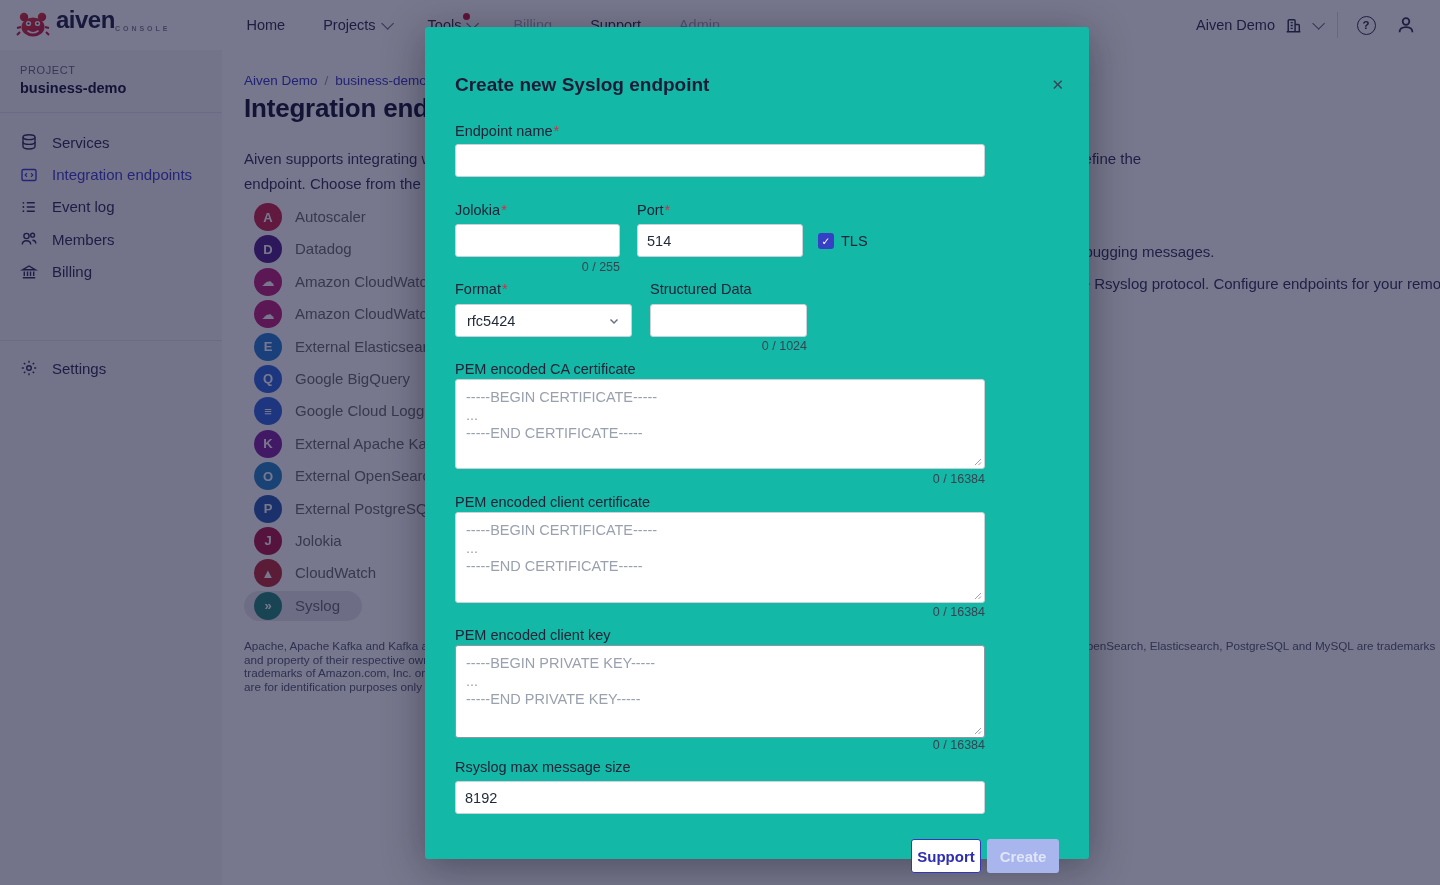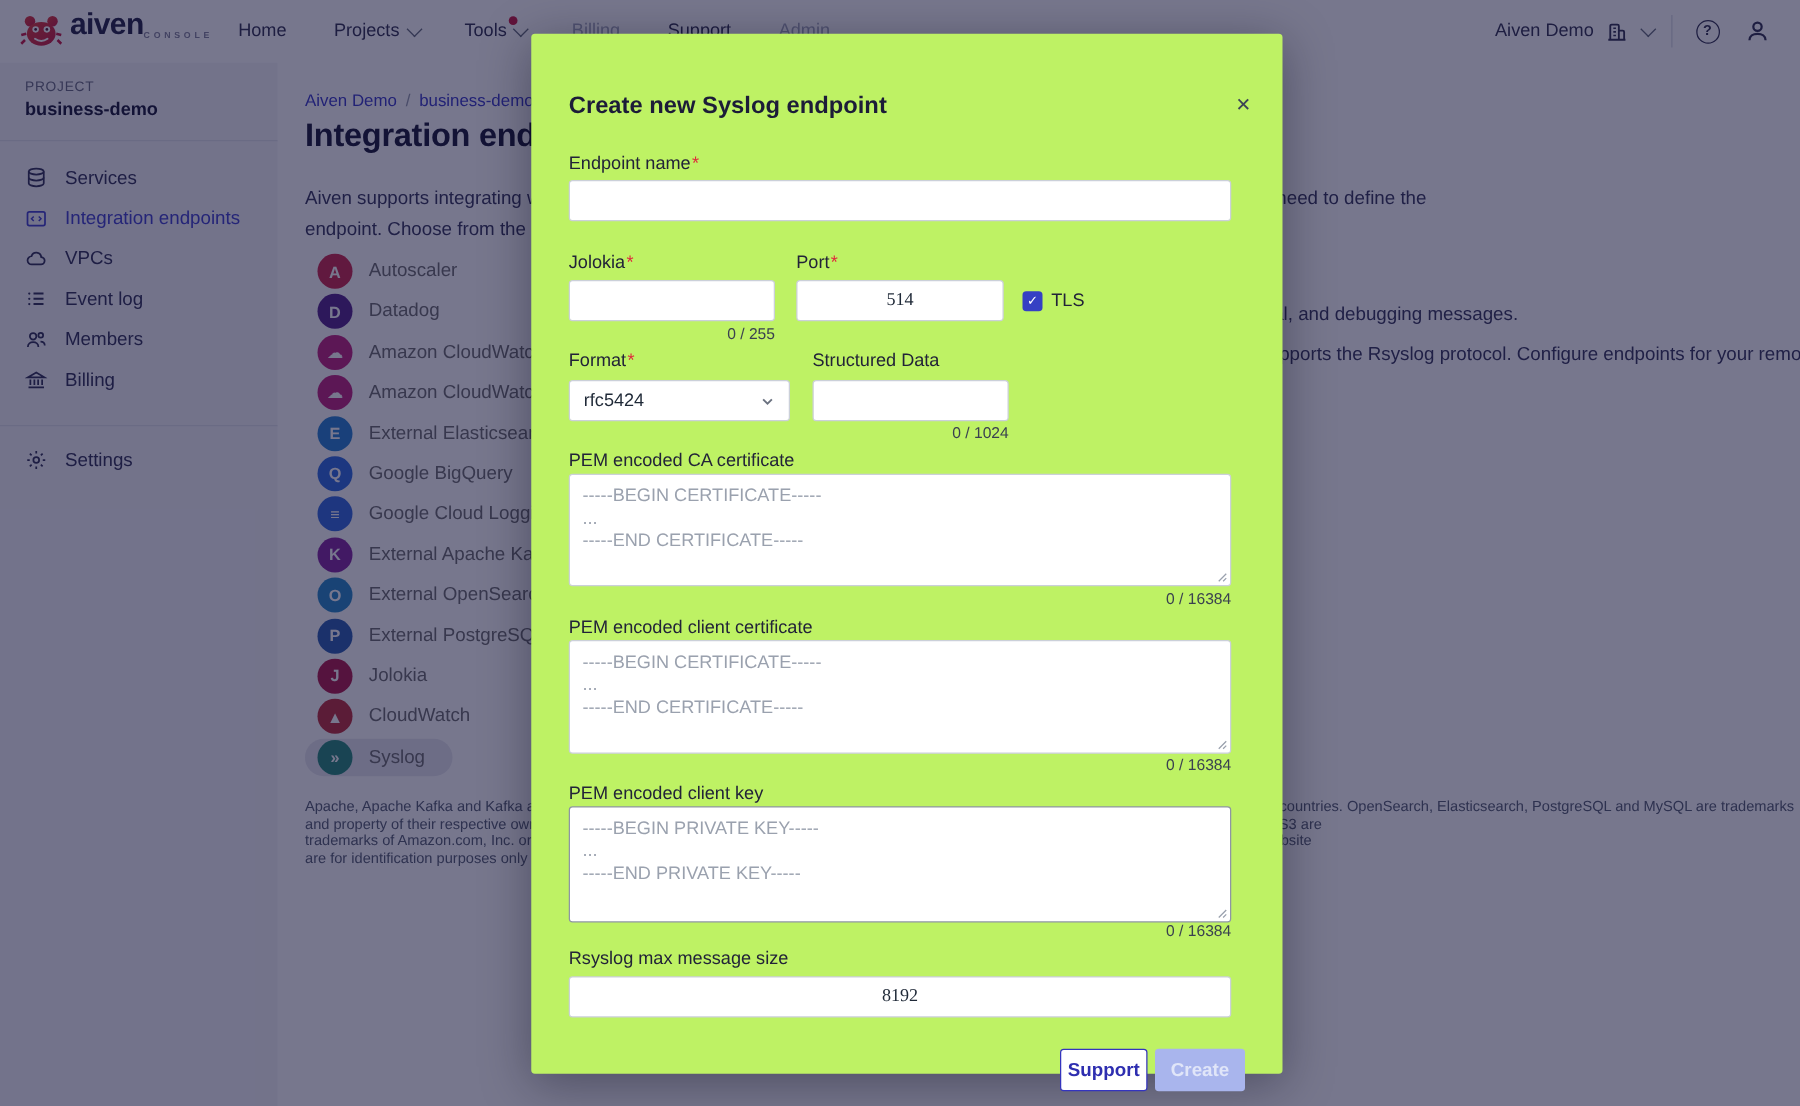--- a/index.html
+++ b/index.html
@@ -10,21 +10,21 @@
   *{margin:0;padding:0;box-sizing:border-box;}
   html,body{width:1440px;height:885px;overflow:hidden;}
   body{font-family:"Liberation Sans","DejaVu Sans",sans-serif;background:#fff;position:relative;}
 
   
   .topnav{position:absolute;left:0;top:0;width:1440px;height:50px;background:#fff;display:flex;align-items:center;z-index:10;}
   .logo{display:flex;align-items:flex-start;gap:6px;margin-left:16px;cursor:pointer;}
   .wordmark{display:flex;flex-direction:row;line-height:1;}
   .wordmark .brand{font-size:24px;font-weight:700;color:#2E2E4E;letter-spacing:-0.5px;}
   .wordmark .sub{font-size:7px;letter-spacing:3px;color:#8A8AA0;align-self:flex-end;margin-top:2px;font-weight:700;}
-  .nav-items{display:flex;align-items:center;gap:38px;margin-left:20px;}
+  .nav-items{display:flex;align-items:center;gap:38px;margin-left:76px;}
   .nav-item{font-size:14.5px;font-weight:500;color:#3A3A58;display:flex;align-items:center;gap:5px;cursor:pointer;position:relative;}
   .nav-item.muted{color:#A7ABBF;}
   .dot{position:absolute;top:-4px;right:-9px;width:7px;height:7px;border-radius:50%;background:#CC2348;}
   .chev{width:9px;height:9px;display:inline-block;border-right:1.6px solid #6B7280;border-bottom:1.6px solid #6B7280;transform:rotate(45deg) translateY(-3px);}
   .nav-right{margin-left:auto;display:flex;align-items:center;gap:16px;margin-right:22px;}
   .org{display:flex;align-items:center;gap:9px;font-size:14.5px;font-weight:500;color:#3A3A58;cursor:pointer;}
   .nav-divider{width:1px;height:26px;background:#D9DBE4;}
   .icon-btn{width:24px;height:24px;display:flex;align-items:center;justify-content:center;color:#3A3A58;cursor:pointer;}
   .help-circle{width:19px;height:19px;border:1.6px solid #3A3A58;border-radius:50%;font-size:11.5px;font-weight:700;display:flex;align-items:center;justify-content:center;}
 
@@ -50,26 +50,26 @@
   .int-list{position:absolute;left:22px;top:152px;}
   .int-row{display:flex;align-items:center;gap:13px;padding:1px 22px 1px 10px;width:max-content;border-radius:18px;margin-bottom:2.4px;cursor:pointer;}
   .int-row.selected{background:#E9E9F0;}
   .int-ic{width:28px;height:28px;border-radius:50%;color:#fff;font-size:13px;font-weight:700;display:flex;align-items:center;justify-content:center;flex:0 0 28px;}
   .int-name{font-size:15px;color:#737373;line-height:28px;}
   .desc-frag{position:absolute;font-size:15px;color:#3F3F63;white-space:nowrap;}
   .footer{position:absolute;left:22px;top:589px;font-size:11.7px;line-height:13.6px;color:#5E6678;white-space:nowrap;}
 
   
   .overlay{position:absolute;left:0;top:0;width:1440px;height:885px;background:rgba(7,7,48,0.55);z-index:40;}
-  .modal{position:absolute;left:425px;top:27px;width:601px;height:832px;background:#bef264;border-radius:3px;box-shadow:0 8px 40px rgba(0,0,20,.35);z-index:60;}
+  .modal{position:absolute;left:425px;top:27px;width:664px;height:832px;background:#14b8a6;border-radius:3px;box-shadow:0 8px 40px rgba(0,0,20,.35);z-index:60;}
   .modal-title{position:absolute;left:30px;top:47px;font-size:19px;font-weight:700;color:#1C1C38;}
   .modal-close{position:absolute;right:25px;top:50px;font-size:15px;color:#3C4456;cursor:pointer;line-height:1;}
   .f-label{position:absolute;font-size:14.5px;font-weight:500;color:var(--label);}
   .req::after{content:"*";color:var(--red);margin-left:1px;}
-  .inp{position:absolute;height:33px;border:1px solid var(--border);border-radius:3px;font-size:14.5px;color:#1F2937;padding:0 9px;font-family:Liberation Serif, serif;outline:none;background:#fff;text-align:center;}
+  .inp{position:absolute;height:33px;border:1px solid var(--border);border-radius:3px;font-size:14.5px;color:#1F2937;padding:0 9px;font-family:Liberation Sans, sans-serif;outline:none;background:#fff;}
   .cnt{position:absolute;font-size:12.5px;color:var(--cnt);text-align:right;}
   .ta{position:absolute;left:30px;width:530px;border:1px solid var(--border);border-radius:3px;padding:8px 10px;font-size:14.5px;line-height:18px;color:var(--ph);background:#fff;}
   .ta .ph{white-space:pre-line;color:var(--ph);}
   .ta.dark{border-color:#8F96A3;}
   .grip{position:absolute;right:2px;bottom:2px;}
   .select{position:absolute;height:33px;border:1px solid var(--border);border-radius:3px;display:flex;align-items:center;justify-content:space-between;padding:0 11px;font-size:14.5px;color:#1F2937;cursor:pointer;background:#fff;}
   .cb{position:absolute;width:16px;height:16px;background:#3540C4;border-radius:3px;display:flex;align-items:center;justify-content:center;cursor:pointer;}
   .cb::after{content:"✓";color:#fff;font-size:10.5px;font-weight:700;}
   .cb-label{position:absolute;font-size:14.5px;color:var(--label);}
   .btn{position:absolute;height:34px;border-radius:3px;font-size:15px;font-weight:600;display:flex;align-items:center;justify-content:center;cursor:pointer;font-family:inherit;}
@@ -163,26 +163,20 @@
       <span>Services</span>
     </div>
     <div class="side-item active">
       <svg width="18" height="18" viewBox="0 0 18 18" fill="none" stroke="currentColor" stroke-width="1.4">
         <rect x="2" y="3.5" width="14" height="11" rx="1.5"></rect>
         <path d="M7 7.2 L5.2 9 L7 10.8 M11 7.2 L12.8 9 L11 10.8" stroke-width="1.2"></path>
       </svg>
       <span>Integration endpoints</span>
     </div>
     <div class="side-item">
-      <svg width="18" height="18" viewBox="0 0 18 18" fill="none" stroke="currentColor" stroke-width="1.4">
-        <path d="M5.4 13.5 h7.2 a2.9 2.9 0 0 0 .4-5.8 a4 4 0 0 0-7.8-.7 A2.9 2.9 0 0 0 5.4 13.5 z"></path>
-      </svg>
-      <span>VPCs</span>
-    </div>
-    <div class="side-item">
       <svg width="18" height="18" viewBox="0 0 18 18" fill="none" stroke="currentColor" stroke-width="1.5">
         <circle cx="3.4" cy="4.8" r="0.9" fill="currentColor" stroke="none"></circle>
         <circle cx="3.4" cy="9" r="0.9" fill="currentColor" stroke="none"></circle>
         <circle cx="3.4" cy="13.2" r="0.9" fill="currentColor" stroke="none"></circle>
         <path d="M6.8 4.8 h8 M6.8 9 h8 M6.8 13.2 h8"></path>
       </svg>
       <span>Event log</span>
     </div>
     <div class="side-item">
       <svg width="18" height="18" viewBox="0 0 18 18" fill="none" stroke="currentColor" stroke-width="1.4">

